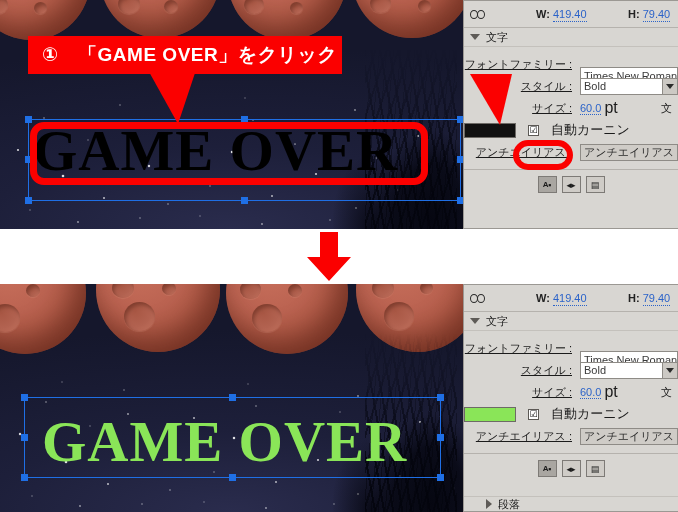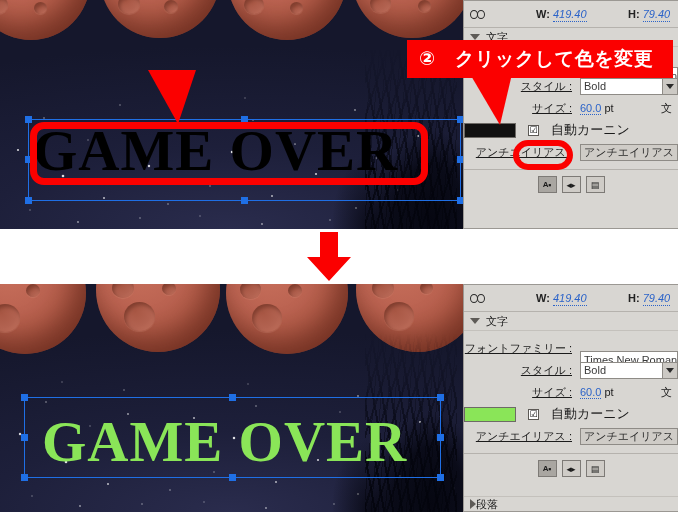--- a/index.html
+++ b/index.html
@@ -115,21 +115,21 @@
   .chain{
     width:15px;height:9px;display:inline-block;position:relative;flex:0 0 auto;
   }
   .chain:before,.chain:after{
     content:"";position:absolute;top:0;width:8px;height:9px;
     border:1.6px solid #2b2b2b;border-radius:4px/4.5px;box-sizing:border-box;
   }
   .chain:before{left:0}
   .chain:after{right:0}
   .dim{font-size:11px;font-weight:bold;color:#222;}
-  .dim .val{color:#2b63c9;font-weight:normal;border-bottom:1px dotted #2b63c9;padding-bottom:1px;font-style:italic;}
+  .dim .val{color:#2b63c9;font-weight:normal;border-bottom:1px dotted #2b63c9;padding-bottom:1px;}
   .wbox{position:absolute;left:72px;}
   .hbox{position:absolute;left:164px;}
 
   .section-bar{
     height:18px;display:flex;align-items:center;gap:6px;padding:0 6px;
     background:#d8d6d2;border-bottom:1px solid #c4c1bc;font-size:11px;color:#1b1b1b;
   }
   .tri-down{width:0;height:0;border-left:5px solid transparent;border-right:5px solid transparent;border-top:6px solid #5e5b57;}
   .tri-right{width:0;height:0;border-top:5px solid transparent;border-bottom:5px solid transparent;border-left:6px solid #5e5b57;}
 
@@ -146,21 +146,21 @@
   }
   .f-family{width:130px;margin-top:23px;}
   .f-style{width:108px;}
   .combo-arrow{
     width:15px;height:17px;background:#ccc9c4;border:1px solid #8e8b86;border-left:none;
     box-sizing:border-box;display:flex;align-items:center;justify-content:center;flex:0 0 auto;
   }
   .combo-arrow i{width:0;height:0;border-left:4px solid transparent;border-right:4px solid transparent;border-top:5px solid #2b2b2b;display:block;}
 
   .numval{color:#2b63c9;border-bottom:1px dotted #2b63c9;font-size:11px;}
-  .unit{font-size:11px;color:#1b1b1b;margin-left:3px;}
+  .unit{font-size:16px;color:#1b1b1b;margin-left:3px;}
 
   .swatch{width:52px;height:15px;border:1px solid #6d6a66;box-sizing:border-box;}
   .swatch-black{background:#111111;}
   .swatch-green{background:#8ae558;}
 
   .chk{
     width:11px;height:11px;border:1px solid #5c5955;background:#fff;box-sizing:border-box;
     display:inline-flex;align-items:center;justify-content:center;font-size:9px;color:#111;line-height:1;
     margin-left:12px;flex:0 0 auto;
   }
@@ -175,21 +175,21 @@
   .ibtn{
     width:19px;height:17px;border:1px solid #7d7a76;background:#cfccc7;box-sizing:border-box;
     display:flex;align-items:center;justify-content:center;font-size:9px;color:#1b1b1b;
   }
   .ibtn.on{background:#a9a6a1;}
   .ibtn .ab{font-size:8px;font-weight:bold;letter-spacing:-.5px;}
 
   .panel-sep{height:1px;background:#b5b2ad;margin:6px 0 0 0;}
   .foot-bar{
     position:absolute;left:0;bottom:0;width:100%;height:15px;
-    display:flex;align-items:center;padding:0 6px;box-sizing:border-box;
+    display:flex;align-items:center;gap:6px;padding:0 22px;box-sizing:border-box;
     border-top:1px solid #c4c1bc;overflow:hidden;
   }
   .ju{position:absolute;right:6px;font-size:11px;color:#1b1b1b;}
 
   
   .swatch-ring{
     position:absolute;left:513px;top:140px;width:60px;height:30px;
     border:6px solid #fb0000;border-radius:30px;box-sizing:border-box;
   }
 
@@ -275,24 +275,24 @@
 
     <div class="redring"></div>
   </div>
 
   <svg style="position:absolute;left:0;top:0;width:678px;height:512px;pointer-events:none;z-index:20">
     <polygon points="148,70 196,70 178,124" fill="#fb0000"></polygon>
     <polygon points="478,70 520,70 626,70 520,72" fill="none"></polygon>
     <polygon points="470,74 512,74 500,125" fill="#fb0000"></polygon>
   </svg>
 
-
-  <div class="callout callout-2" style="z-index:21">
-    <span>②　クリックして色を変更</span>
+  <div class="callout callout-1" style="z-index:21">
+    <span>①　「GAME OVER」をクリック</span>
   </div>
+
 
   <div class="panel panel-top">
     <div class="panel-head">
       <span class="chain"></span>
       <span class="dim wbox">
         <span>W:</span>
         <span class="val">419.40</span>
       </span>
       <span class="dim hbox">
         <span>H:</span>

